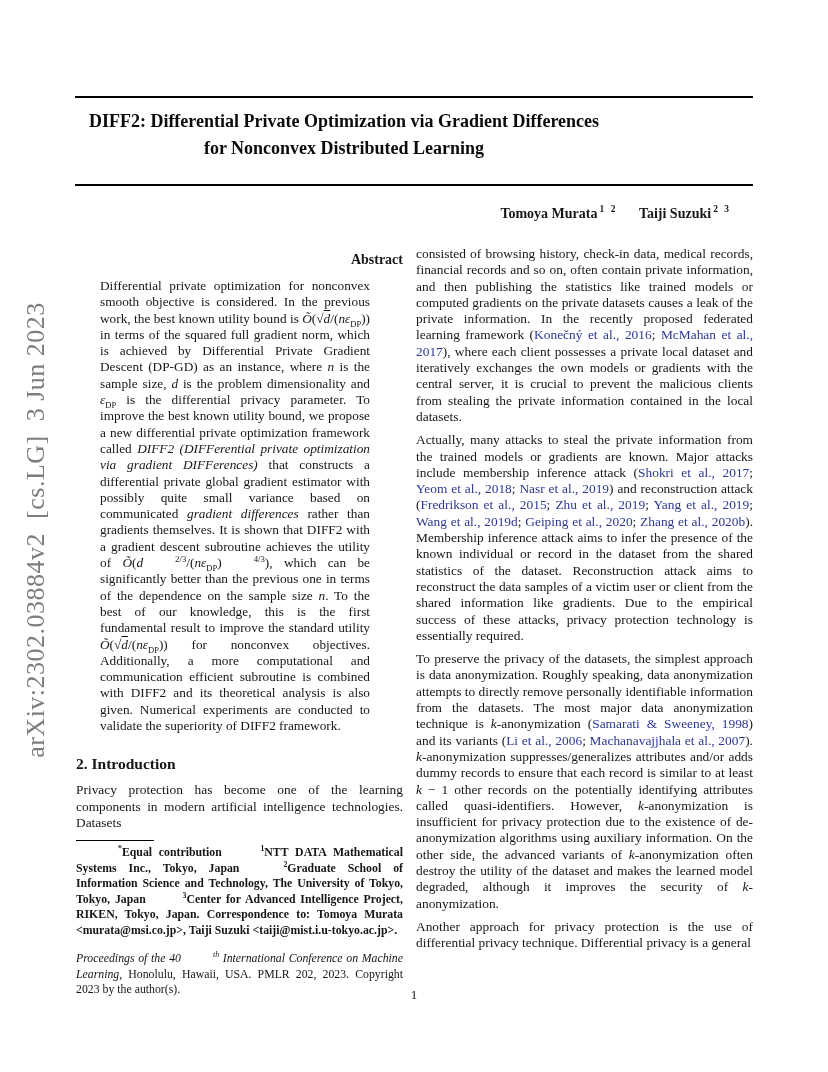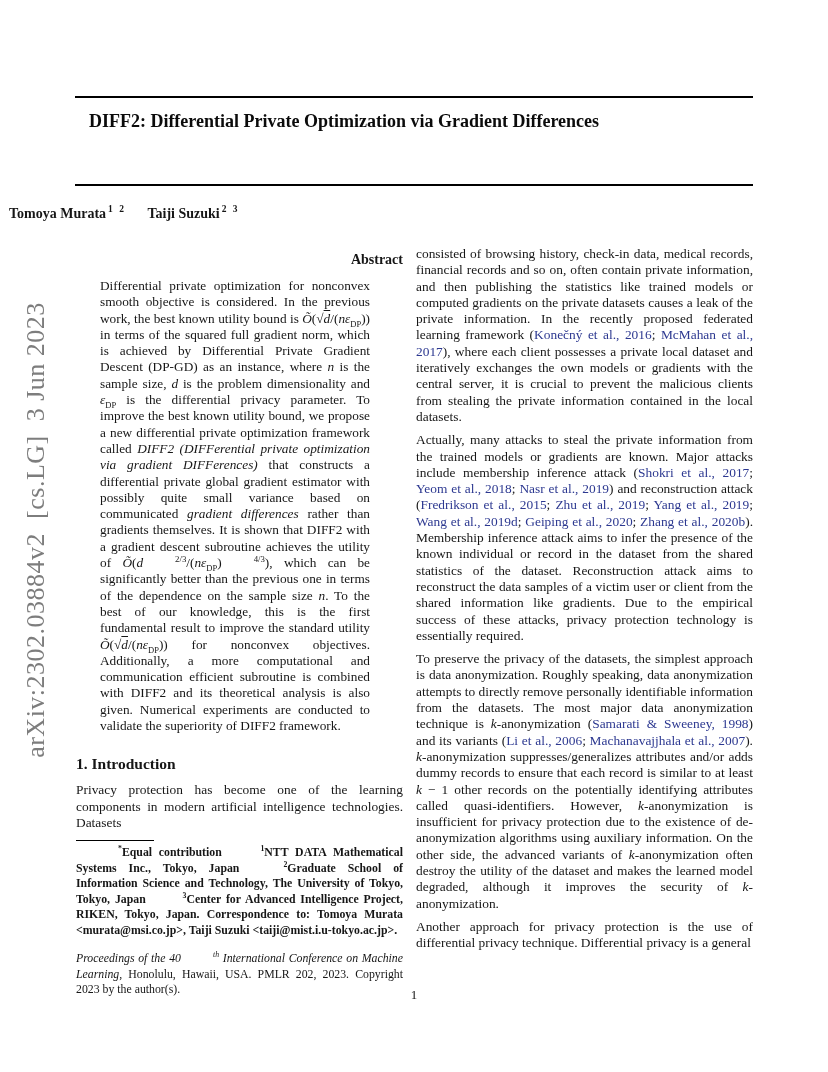--- a/index.html
+++ b/index.html
@@ -19,21 +19,21 @@
     font-size:26px;color:var(--wm-color);white-space:pre;letter-spacing:.5px;
   }
   .rule{position:absolute;left:75px;width:678px;height:2px;background:#000;}
   .rule-top{top:96px;}
   .rule-bottom{top:184px;}
   .title-block{
     position:absolute;left:0;top:108px;width:688px;text-align:center;
     font-weight:bold;font-size:18px;line-height:27px;color:#0b0b0b;
   }
   .authors{
-    position:absolute;left:0;top:206px;width:740px;text-align:left;
+    position:absolute;left:0;top:206px;width:740px;text-align:right;
     font-weight:bold;font-size:14px;
   }
   .authors .author{margin:0 9px;}
   .authors sup{font-weight:bold;font-size:9.5px;letter-spacing:2px;margin-left:2px;}
   .col{position:absolute;top:252px;}
   .col-left{left:76px;width:327px;}
   .col-right{left:416px;top:246px;width:337px;}
   .abs-head{text-align:right;font-weight:bold;font-size:14px;margin:0 0 10px 0;}
   .abs-body{
     margin:0 33px 0 24px;text-align:justify;
@@ -60,33 +60,34 @@
 </style>
 </head>
 <body>
 
 <div class="watermark">arXiv:2302.03884v2  [cs.LG]  3 Jun 2023</div>
 
 <div class="rule rule-top"></div>
 
 <div class="title-block">
   <div>DIFF2: Differential Private Optimization via Gradient Differences</div>
+  <div>for Nonconvex Distributed Learning</div>
 </div>
 
 <div class="rule rule-bottom"></div>
 
 <div class="authors">
   <span class="author"><span>Tomoya Murata</span><sup>1 2</sup></span>
   <span class="author"><span>Taiji Suzuki</span><sup>2 3</sup></span>
 </div>
 
 <div class="col col-left">
   <div class="abs-head">Abstract</div>
   <div class="abs-body"><span>Differential private optimization for nonconvex smooth objective is considered. In the previous work, the best known utility bound is </span><span class="it">Õ</span><span>(</span><span>√</span><span class="it ov">d</span><span>/(</span><span class="it">nε</span><sub>DP</sub><span>)) in terms of the squared full gradient norm, which is achieved by Differential Private Gradient Descent (DP-GD) as an instance, where </span><span class="it">n</span><span> is the sample size, </span><span class="it">d</span><span> is the problem dimensionality and </span><span class="it">ε</span><sub>DP</sub><span> is the differential privacy parameter. To improve the best known utility bound, we propose a new differential private optimization framework called </span><span class="it">DIFF2 (DIFFerential private optimization via gradient DIFFerences)</span><span> that constructs a differential private global gradient estimator with possibly quite small variance based on communicated </span><span class="it">gradient differences</span><span> rather than gradients themselves. It is shown that DIFF2 with a gradient descent subroutine achieves the utility of </span><span class="it">Õ</span><span>(</span><span class="it">d</span><sup>2/3</sup><span>/(</span><span class="it">nε</span><sub>DP</sub><span>)</span><sup>4/3</sup><span>), which can be significantly better than the previous one in terms of the dependence on the sample size </span><span class="it">n</span><span>. To the best of our knowledge, this is the first fundamental result to improve the standard utility </span><span class="it">Õ</span><span>(</span><span>√</span><span class="it ov">d</span><span>/(</span><span class="it">nε</span><sub>DP</sub><span>)) for nonconvex objectives. Additionally, a more computational and communication efficient subroutine is combined with DIFF2 and its theoretical analysis is also given. Numerical experiments are conducted to validate the superiority of DIFF2 framework.</span></div>
-  <div class="sec-head">1. Introduction</div>
+  <div class="sec-head">2. Introduction</div>
   <div class="para"><span>Privacy protection has become one of the learning components in modern artificial intelligence technologies. Datasets</span></div>
   <div class="foot-rule"></div>
   <div class="footnote"><sup>*</sup><span>Equal contribution </span><sup>1</sup><span>NTT DATA Mathematical Systems Inc., Tokyo, Japan </span><sup>2</sup><span>Graduate School of Information Science and Technology, The University of Tokyo, Tokyo, Japan </span><sup>3</sup><span>Center for Advanced Intelligence Project, RIKEN, Tokyo, Japan. Correspondence to: Tomoya Murata &lt;murata@msi.co.jp&gt;, Taiji Suzuki &lt;taiji@mist.i.u-tokyo.ac.jp&gt;.</span></div>
   <div class="proceedings"><span class="it">Proceedings of the 40</span><sup class="it">th</sup><span class="it"> International Conference on Machine Learning</span><span>, Honolulu, Hawaii, USA. PMLR 202, 2023. Copyright 2023 by the author(s).</span></div>
 </div>
 
 <div class="col col-right">
   <div class="para"><span>consisted of browsing history, check-in data, medical records, financial records and so on, often contain private information, and then publishing the statistics like trained models or computed gradients on the private datasets causes a leak of the private information. In the recently proposed federated learning framework (</span><span class="cite">Konečný et al., 2016</span><span>; </span><span class="cite">McMahan et al., 2017</span><span>), where each client possesses a private local dataset and iteratively exchanges the own models or gradients with the central server, it is crucial to prevent the malicious clients from stealing the private information contained in the local datasets.</span></div>
   <div class="para"><span>Actually, many attacks to steal the private information from the trained models or gradients are known. Major attacks include membership inference attack (</span><span class="cite">Shokri et al., 2017</span><span>; </span><span class="cite">Yeom et al., 2018</span><span>; </span><span class="cite">Nasr et al., 2019</span><span>) and reconstruction attack (</span><span class="cite">Fredrikson et al., 2015</span><span>; </span><span class="cite">Zhu et al., 2019</span><span>; </span><span class="cite">Yang et al., 2019</span><span>; </span><span class="cite">Wang et al., 2019d</span><span>; </span><span class="cite">Geiping et al., 2020</span><span>; </span><span class="cite">Zhang et al., 2020b</span><span>). Membership inference attack aims to infer the presence of the known individual or record in the dataset from the shared statistics of the dataset. Reconstruction attack aims to reconstruct the data samples of a victim user or client from the shared information like gradients. Due to the empirical success of these attacks, privacy protection technology is essentially required.</span></div>
   <div class="para"><span>To preserve the privacy of the datasets, the simplest approach is data anonymization. Roughly speaking, data anonymization attempts to directly remove personally identifiable information from the datasets. The most major data anonymization technique is </span><span class="it">k</span><span>-anonymization (</span><span class="cite">Samarati &amp; Sweeney, 1998</span><span>) and its variants (</span><span class="cite">Li et al., 2006</span><span>; </span><span class="cite">Machanavajjhala et al., 2007</span><span>). </span><span class="it">k</span><span>-anonymization suppresses/generalizes attributes and/or adds dummy records to ensure that each record is similar to at least </span><span class="it">k</span><span> − 1 other records on the potentially identifying attributes called quasi-identifiers. However, </span><span class="it">k</span><span>-anonymization is insufficient for privacy protection due to the existence of de-anonymization algorithms using auxiliary information. On the other side, the advanced variants of </span><span class="it">k</span><span>-anonymization often destroy the utility of the dataset and makes the learned model degraded, although it improves the security of </span><span class="it">k</span><span>-anonymization.</span></div>

